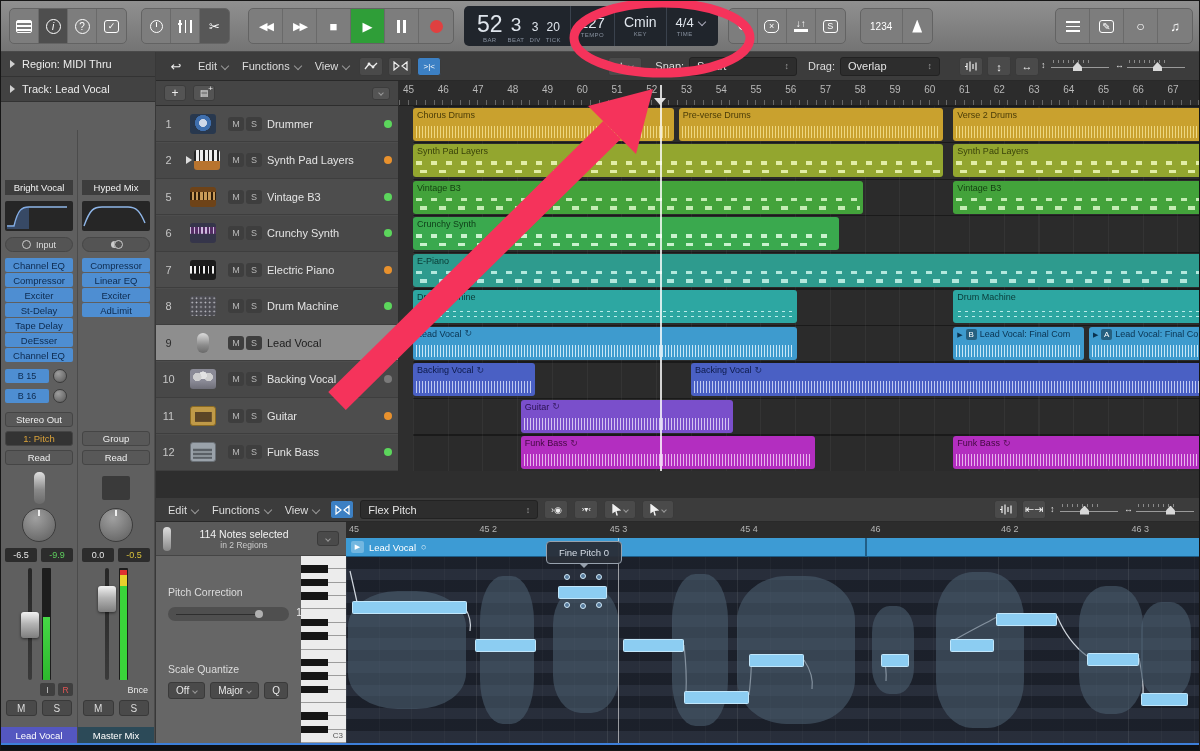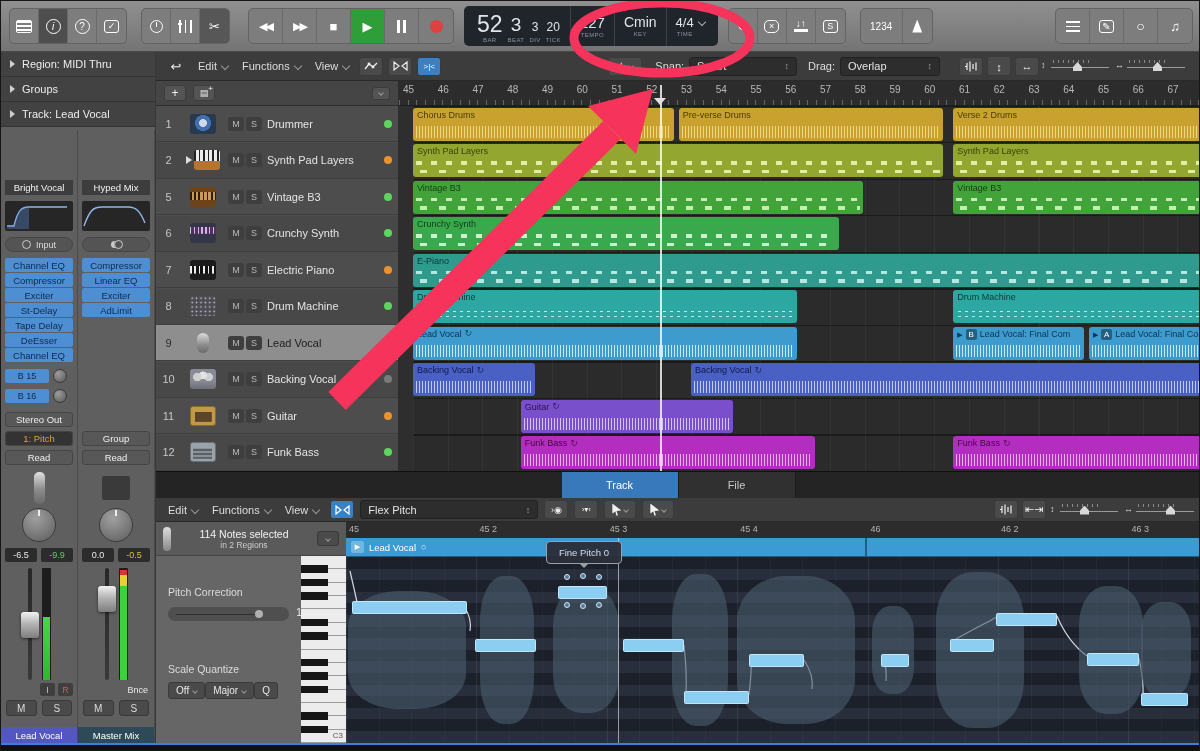--- a/index.html
+++ b/index.html
@@ -239,21 +239,21 @@
   .dd-btn .chv { width:4px; height:4px; }
   #epanel-b { position:absolute; left:155px; top:555px; width:145px; height:187px; background:#666;
               padding:0 12px; color:#dcdcdc; }
   .pc-label { margin-top:30px; font-size:10.5px; }
   .pc-slider { margin-top:9px; height:14px; background:#4f4f4f; border-radius:7px; position:relative;
                display:flex; align-items:center; }
   .pc-track { position:absolute; left:8px; right:34px; top:6.5px; height:1.6px; background:#2e2e2e; }
   .pc-knob { position:absolute; right:26px; top:3px; width:8px; height:8px; border-radius:50%; background:#b0b0b0; }
   .pc-val { position:absolute; right:-24px; top:0; font-size:10px; color:#eee; }
   .sq-label { margin-top:42px; font-size:10.5px; }
-  .sq-row { margin-top:7px; display:flex; }
+  .sq-row { margin-top:7px; display:flex; gap:5px; }
   .sq-btn { height:17px; background:#4a4a4a; border:1px solid #3a3a3a; border-radius:3px; color:#e8e8e8;
             font-size:10px; display:flex; align-items:center; justify-content:center; gap:4px; padding:0 7px; }
   .sq-btn .chv { width:4px; height:4px; }
   #ekeys { position:absolute; left:300px; top:555px; width:45px; height:187px; background:#ececec;
            background-image:repeating-linear-gradient(180deg,transparent 0 12.36px,#9c9c9c 12.36px 13.36px); }
   .bkey { position:absolute; left:0; width:27px; height:7.5px; background:#161616; }
   #c3 { position:absolute; right:3px; bottom:3px; font-size:8px; color:#555; }
   #eruler { position:absolute; left:345px; top:521px; width:855px; height:16px; background:#2c2c2c;
             overflow:hidden; }
   .ernum { position:absolute; top:2px; font-size:9px; color:#b4b4b4; white-space:nowrap; }
@@ -407,24 +407,20 @@
     </div>
   </div>
 
   <div id="inspector">
     <div class="insp-h">
         <span class="tri"></span>
         <span>Region: MIDI Thru</span>
       </div>
     <div class="insp-h">
         <span class="tri"></span>
-        <span>Groups</span>
-      </div>
-    <div class="insp-h">
-        <span class="tri"></span>
         <span>Track: Lead Vocal</span>
       </div>
 
     <div id="strips">
 
       <div class="strip">
         <div class="strip-name">Bright Vocal</div>
         <div class="eq-thumb">
           <svg width="66" height="28" viewBox="0 0 66 28">
               <path d="M2,25 L9,25 C13,8 17,6 24,6 L62,6" fill="none" stroke="#8fb6e8" stroke-width="1.4"></path>
@@ -879,24 +875,20 @@
         <div class="rlab">
           <span>Funk Bass</span>
           <span class="rloop">↻</span>
         </div>
         <div class="tex tex-wave"></div>
       </div>
     </div>
   <div id="playhead"></div>
   <div id="ph-tri"></div>
 
-  <div id="etabs">
-    <div class="etab active">Track</div>
-    <div class="etab">File</div>
-  </div>
 
   <div id="etoolbar">
     <div id="etb-menus" style="display:flex;gap:4px;">
         <div class="menu">
           <span>Edit</span>
           <span class="chv gray"></span>
         </div>
         <div class="menu">
           <span>Functions</span>
           <span class="chv gray"></span>

